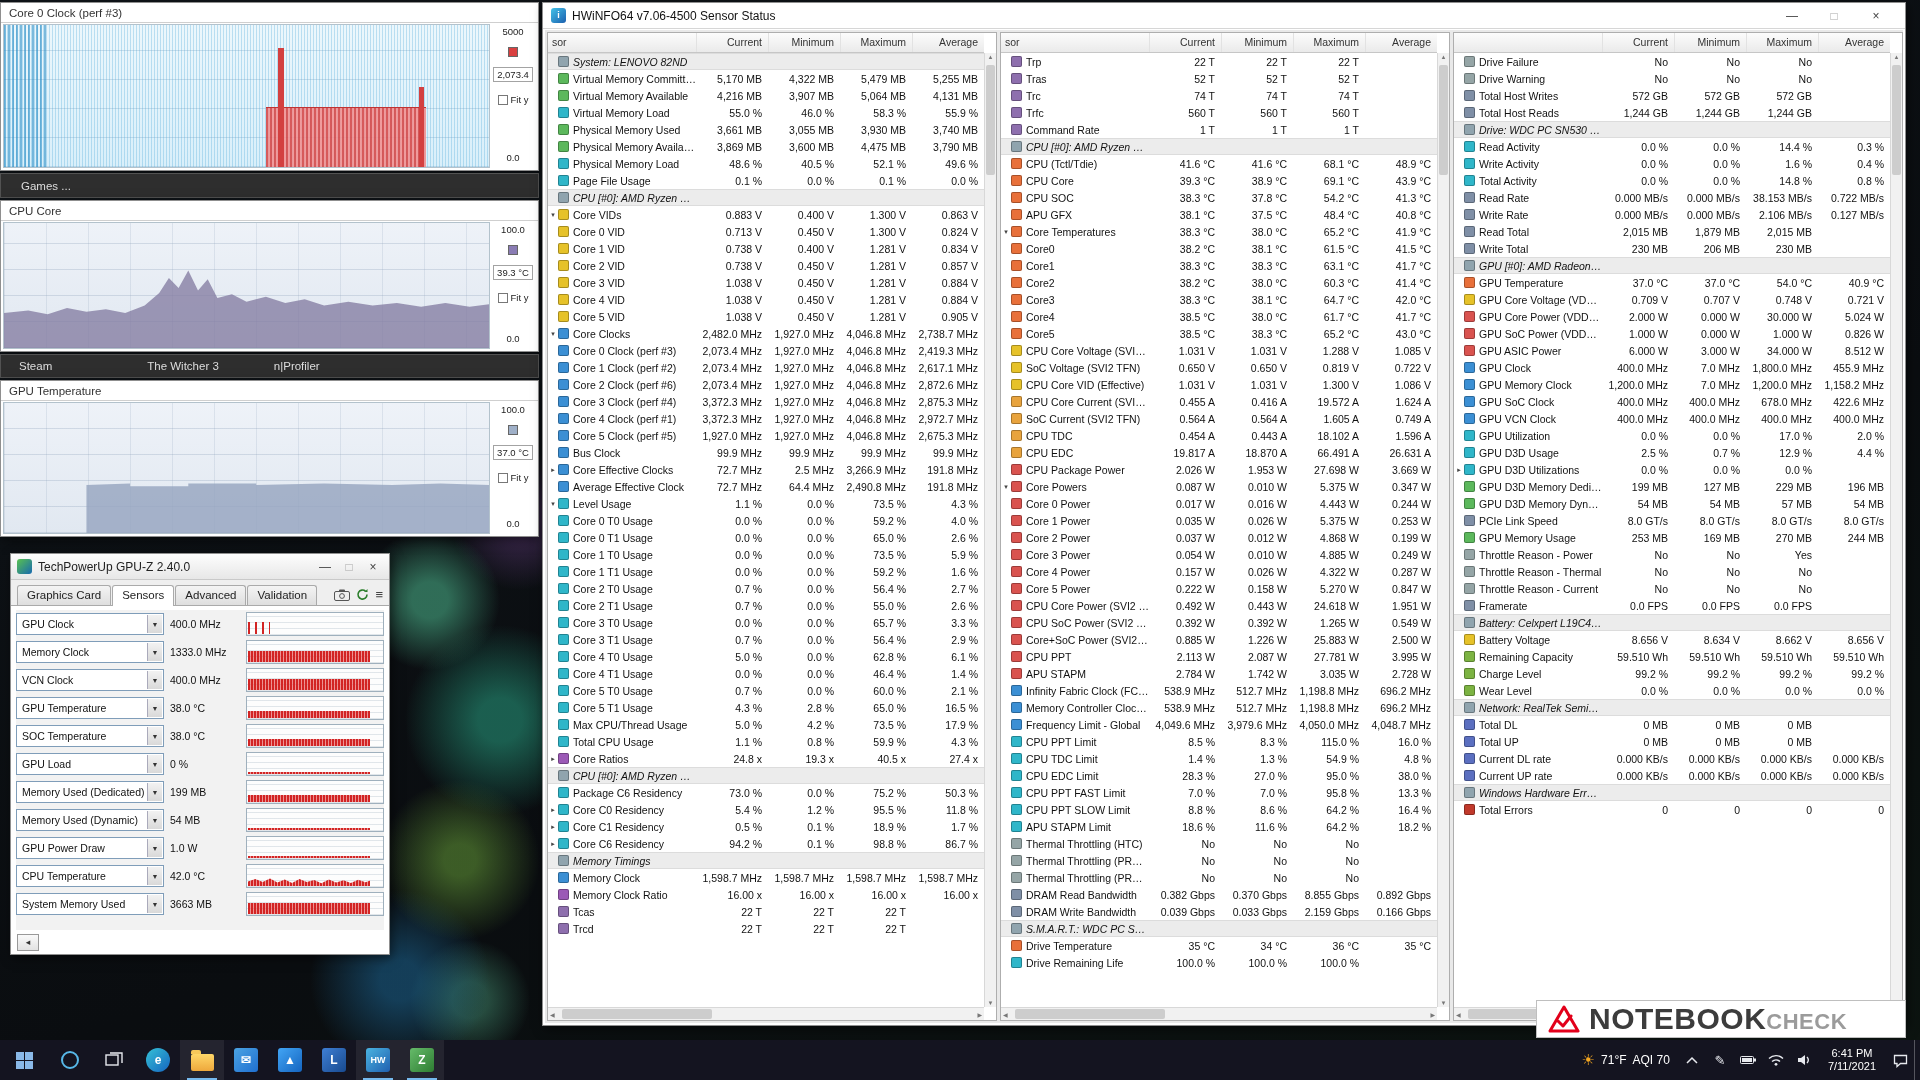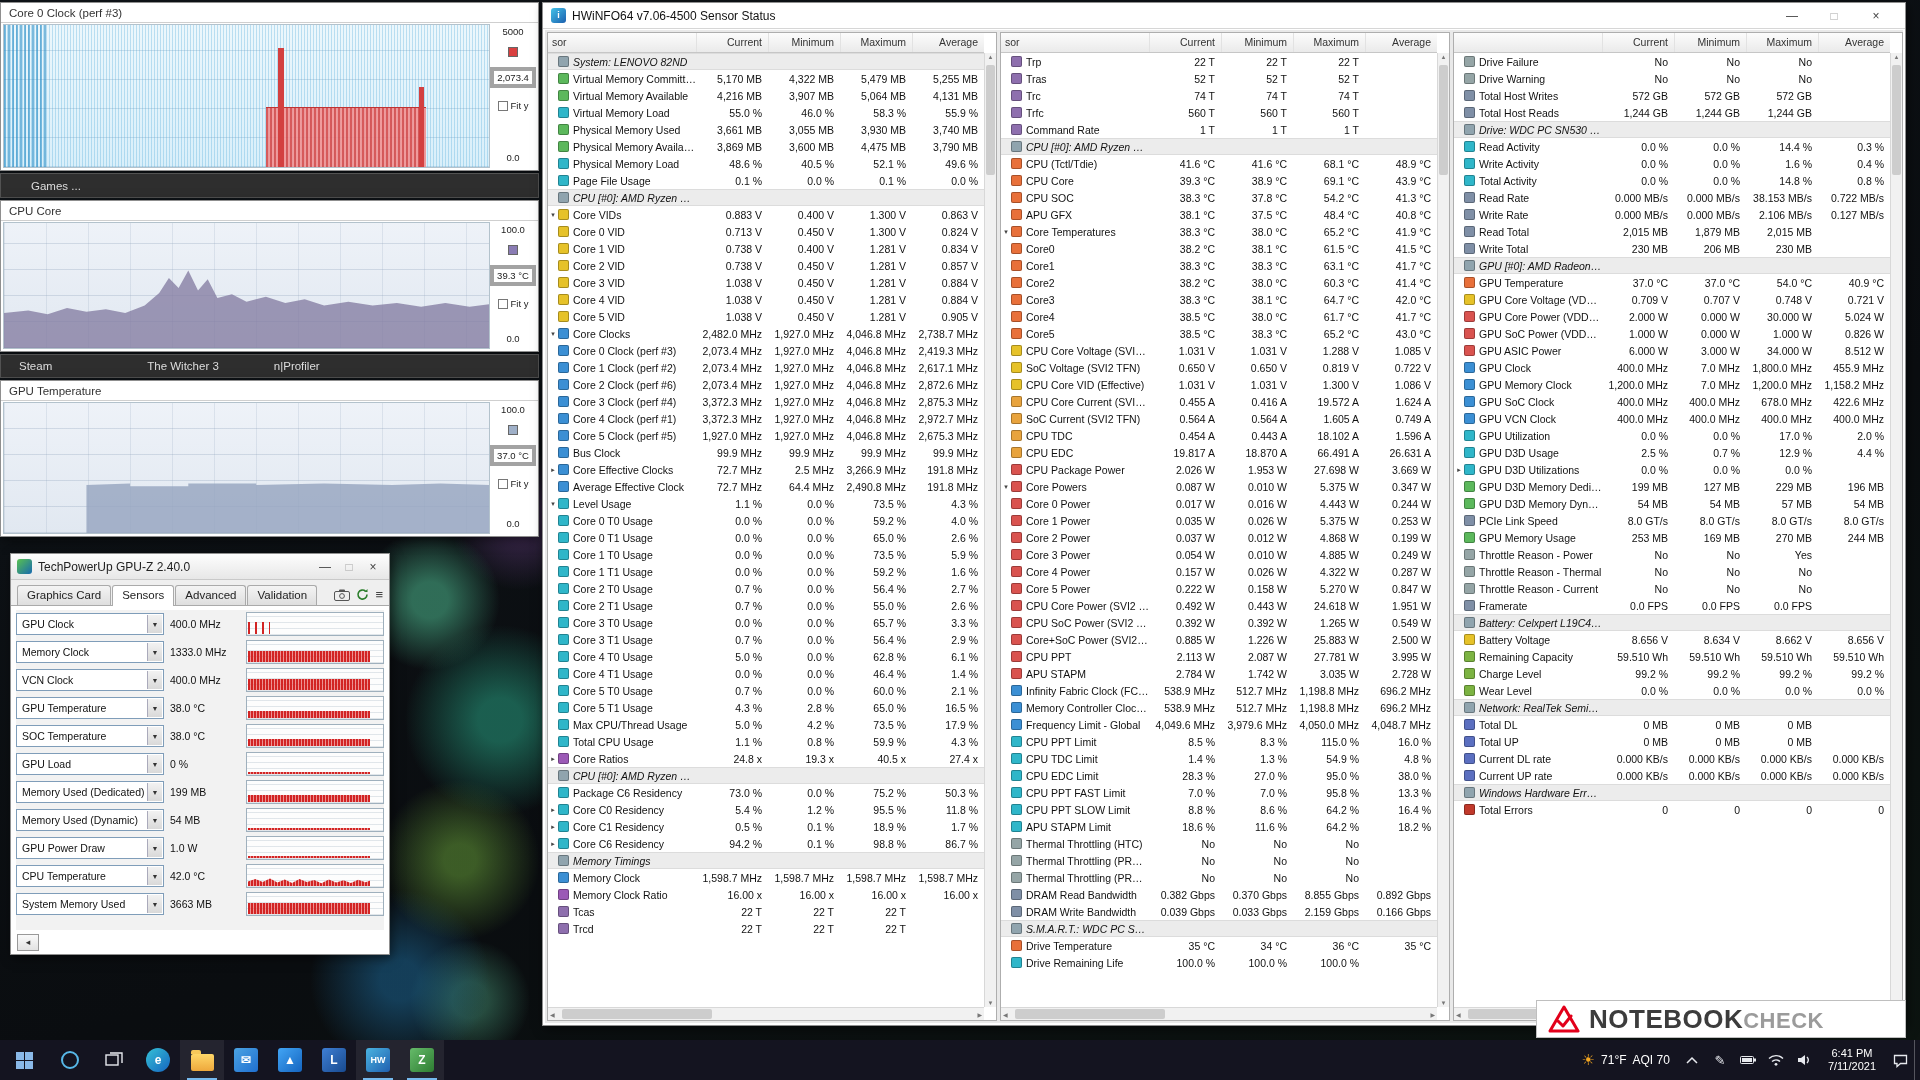--- a/index.html
+++ b/index.html
@@ -13,21 +13,21 @@
  radial-gradient(circle at 470px 1000px, rgba(90,190,150,.35) 0 18px, transparent 60px),
  linear-gradient(160deg,#10151a,#0a0d10 60%,#0c1410)}
 .win{position:absolute;background:#fff;border:1px solid #8f8f8f;box-shadow:2px 3px 10px rgba(0,0,0,.5)}
 
 .gtitle{height:20px;line-height:20px;padding-left:8px;font-size:11.5px;color:#333;background:#fff;border-bottom:1px solid #cfcfcf;white-space:nowrap;overflow:hidden}
 .gbody{position:absolute;top:21px;left:2px;right:2px;bottom:2px;display:flex}
 .gplot{flex:1;position:relative;border:1px solid #b3c2cc;overflow:hidden}
 .gstrip{width:46px;display:flex;flex-direction:column;align-items:center;font-size:9.5px;color:#222;background:#fff;padding:2px 0}
 .gstrip .ymax{margin-bottom:10px}
 .legendbox{width:10px;height:10px;border:1px solid #666;margin-bottom:10px}
-.curval{border:4px solid #a3a3a3;background:#fff;padding:1px 3px;margin-bottom:12px;font-size:9.5px;white-space:nowrap}
+.curval{border:1px solid #a3a3a3;background:#fff;padding:1px 3px;margin-bottom:12px;font-size:9.5px;white-space:nowrap}
 .fitrow{display:flex;align-items:center;gap:3px;margin-bottom:auto}
 .cb{width:10px;height:10px;border:1px solid #777;background:#fff;display:inline-block}
 .ymin{margin:auto 0 3px}
 .plotA{background:
  repeating-linear-gradient(90deg, rgba(70,165,215,.30) 0 1px, transparent 1px 3px),
  repeating-linear-gradient(0deg, rgba(130,170,200,.35) 0 1px, transparent 1px 29px),
  linear-gradient(#ecf7fc,#d9effa)}
 .adense{position:absolute;left:0;top:0;bottom:0;width:9%;background:repeating-linear-gradient(90deg, rgba(30,135,195,.55) 0 2px, transparent 2px 4px)}
 .afill{position:absolute;left:54%;width:33%;bottom:0;height:42%;border-top:1px solid #c03333;background:repeating-linear-gradient(90deg, rgba(214,74,74,.9) 0 2px, rgba(243,140,140,.85) 2px 4px)}
 .aspike1{position:absolute;left:56.5%;width:1.2%;bottom:0;height:84%;background:#d34040}
@@ -83,21 +83,21 @@
 .rval{width:72px;flex:none;text-align:right;padding-right:6px}
 .sec{background:#ececec;font-style:italic;border-top:1px solid #dcdcdc;border-bottom:1px solid #dcdcdc}
 .vsb{position:absolute;top:20px;right:0;bottom:13px;width:12px;background:#f1f1f1;border-left:1px solid #d8d8d8;font-size:6px;color:#777;text-align:center}
 .vsb .vthumb{position:absolute;left:1px;right:1px;top:12px;height:110px;background:#cdcdcd;border-radius:2px}
 .vsb .up{position:absolute;top:1px;left:0;right:0}.vsb .dn{position:absolute;bottom:1px;left:0;right:0}
 .hsb{position:absolute;left:0;right:12px;bottom:0;height:13px;background:#f1f1f1;border-top:1px solid #d8d8d8;font-size:6px;color:#777}
 .hsb .lt{position:absolute;left:2px;top:3px}.hsb .rt{position:absolute;right:2px;top:3px}
 .hsb .hthumb{position:absolute;top:1px;bottom:1px;left:14px;width:150px;background:#cdcdcd;border-radius:2px}
 
 .nbc{position:absolute;left:1536px;top:1000px;width:370px;height:38px;background:#fff;border:1px solid #bfbfbf;display:flex;align-items:center;gap:8px;padding:0 10px;z-index:60}
-.nbc .t1{font-size:26px;font-weight:bold;color:#3c3c3c;letter-spacing:.5px}
+.nbc .t1{font-size:30px;font-weight:bold;color:#3c3c3c;letter-spacing:.5px}
 .nbc .t2{font-size:22px;font-weight:bold;color:#9b9b9b;letter-spacing:.5px}
 
 .taskbar{position:absolute;left:0;top:1040px;width:1920px;height:40px;background:#141420;display:flex;align-items:center;z-index:100}
 .tbtn{height:40px;display:flex;align-items:center;justify-content:center;position:relative}
 .tb-start{width:48px}
 .winlogo{display:grid;grid-template-columns:8px 8px;grid-template-rows:8px 8px;gap:1px}
 .winlogo i{background:#8ab9e8}
 .tb-search{width:340px;height:31px;background:#23232e;border:1px solid #8f8f98;display:flex;align-items:center;gap:9px;padding:0 10px;color:#c7c7cd;font-size:12.5px}
 .tb-ico{width:44px}
 .tb-ico.active{background:rgba(255,255,255,.07)}
@@ -135,21 +135,21 @@
       <span class="curval">2,073.4</span>
       <span class="fitrow">
           <span class="cb"></span>
           <span>Fit y</span>
         </span>
       <span class="ymin">0.0</span>
     </div>
   </div>
 </div>
 
-<div class="bgbar" style="left:0;top:173px;width:539px;height:25px;padding-left:30px">
+<div class="bgbar" style="left:0;top:173px;width:539px;height:25px;padding-left:20px">
   <span>Games ...</span>
 </div>
 
 <div class="win" style="left:0;top:200px;width:539px;height:152px">
   <div class="gtitle">CPU Core</div>
   <div class="gbody">
     <div class="gplot plotB">
       <div class="bfill"></div>
     </div>
     <div class="gstrip">

